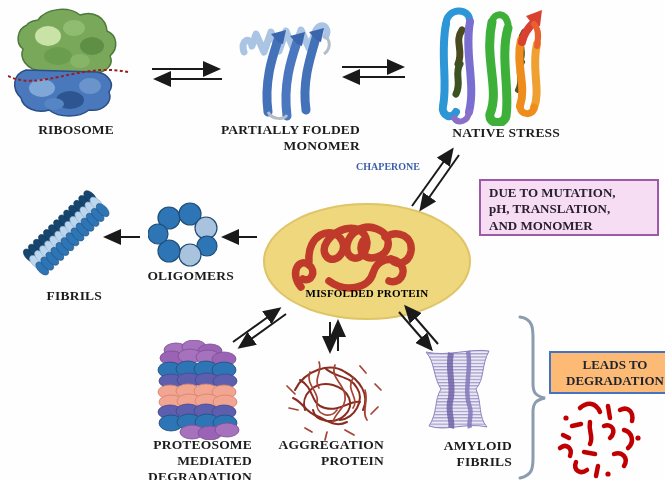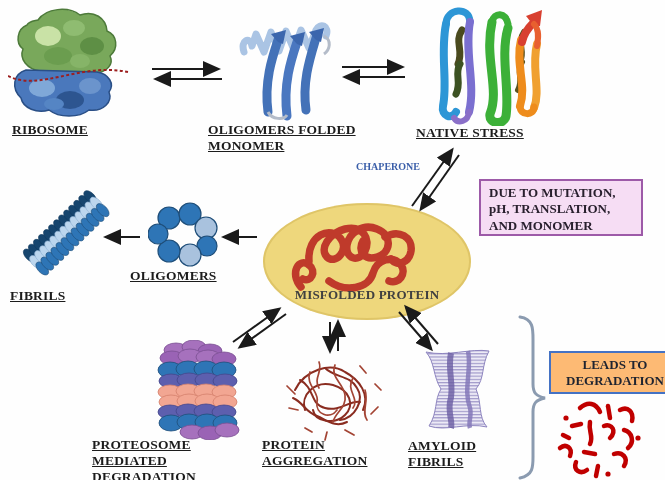--- a/index.html
+++ b/index.html
@@ -1,42 +1,42 @@
 <!DOCTYPE html>
 <html><head>
 <meta charset="utf-8">
 <style>
   html,body{margin:0;padding:0;background:#ffffff;}
   .stage{
     position:relative;width:665px;height:480px;background:#fefefe;overflow:hidden;
     font-family:"Liberation Serif",serif;
   }
   .lbl{
-    position:absolute;text-align:left;font-weight:700;font-size:13.5px;
-    line-height:1.18;color:#1c1c1c;letter-spacing:.2px;text-decoration:underline;
+    position:absolute;text-align:right;font-weight:700;font-size:13.5px;
+    line-height:1.18;color:#1c1c1c;letter-spacing:.2px;
   }
   .chaperone{
     position:absolute;left:318px;top:161px;width:140px;text-align:center;
     font-weight:700;font-size:10px;line-height:1.2;color:#3a5ea9;
   }
   .ellipse{
     position:absolute;left:263px;top:203px;width:208px;height:117px;
     background:#eed77c;border-radius:50%;
     box-shadow:inset 0 0 0 2px rgba(196,164,66,.35);
   }
   .ellipse .lbl-in{
     position:absolute;left:0;top:84px;width:100%;text-align:center;
-    font-weight:700;font-size:13px;color:#404040;letter-spacing:.2px;
+    font-weight:700;font-size:11px;color:#000000;letter-spacing:.2px;
   }
   .callout{
     position:absolute;font-weight:700;font-size:13px;line-height:1.25;
     box-sizing:border-box;
   }
   .callout.pink{
-    left:479px;top:179px;width:164px;height:57px;background:#f6ddf4;
+    left:479px;top:179px;width:180px;height:57px;background:#f6ddf4;
     border:2px solid #9d5aa8;color:#29202e;padding:4px 8px;text-align:left;
   }
   .callout.blue{
     left:549px;top:351px;width:132px;height:43px;background:#fdba74;
     border:2px solid #4472c4;color:#1f2430;padding:4px 4px;text-align:center;
   }
   .art{position:absolute;}
   svg{display:block;}
   .overlay{position:absolute;left:0;top:0;pointer-events:none;}
 </style>
@@ -72,21 +72,21 @@
       <path d="M40,32 L33,24 L48,20 L45,34 Z" fill="#3b66ad"></path>
       <path d="M49,106 C45,74 53,50 59,32" fill="none" stroke="#4a77c0" stroke-width="9" stroke-linecap="round"></path>
       <path d="M59,34 L52,26 L67,22 L64,36 Z" fill="#3b66ad"></path>
       <path d="M68,100 C64,72 72,48 78,28" fill="none" stroke="#4472b8" stroke-width="9" stroke-linecap="round"></path>
       <path d="M78,30 L71,22 L86,18 L83,32 Z" fill="#3b66ad"></path>
       <path d="M30,102 C34,110 46,110 49,105" fill="none" stroke="#b4bcc9" stroke-width="3"></path>
       <path d="M86,26 C94,30 92,40 86,44" fill="none" stroke="#b4bcc9" stroke-width="3"></path>
     </svg>
   </div>
   <div class="lbl" style="left:208px;top:122px;width:152px">
-    <div>OLIGOMERS FOLDED</div>
+    <div>PARTIALLY FOLDED</div>
     <div>MONOMER</div>
   </div>
 
   <div class="art" style="left:428px;top:2px">
     <svg width="122" height="124" viewBox="0 0 122 124">
       <path d="M30,62 C36,48 26,40 34,28" fill="none" stroke="#4a4a1e" stroke-width="7" stroke-linecap="round"></path>
       <path d="M28,92 C34,80 26,72 32,62" fill="none" stroke="#3c5222" stroke-width="7" stroke-linecap="round"></path>
       <path d="M18,22 C18,6 42,4 42,20" fill="none" stroke="#2d96d6" stroke-width="7" stroke-linecap="round"></path>
       <path d="M18,22 C12,52 20,80 15,104 C13,114 24,118 28,110" fill="none" stroke="#2d96d6" stroke-width="8" stroke-linecap="round"></path>
       <path d="M42,20 C36,50 48,82 41,110" fill="none" stroke="#7a6fd0" stroke-width="8" stroke-linecap="round"></path>
@@ -274,22 +274,22 @@
           <path d="M70,80 L79,85"></path>
         <path d="M30,78 L37,82"></path>
           <path d="M85,16 L91,23"></path>
           <path d="M14,58 L23,60"></path>
         <path d="M52,82 L50,90"></path>
           <path d="M100,34 L106,40"></path>
       </g>
     </svg>
   </div>
   <div class="lbl" style="left:262px;top:437px;width:122px">
+    <div>AGGREGATION</div>
     <div>PROTEIN</div>
-    <div>AGGREGATION</div>
   </div>
 
   <div class="art" style="left:421px;top:346px">
     <svg width="76" height="90" viewBox="0 0 76 90">
       <defs>
         <pattern id="amy" width="4" height="3.2" patternUnits="userSpaceOnUse">
           <rect width="4" height="3.2" fill="#eceaf6"></rect>
           <line x1="0" y1="1.4" x2="4" y2="1.4" stroke="#9b93c6" stroke-width="1.1"></line>
         </pattern>
       </defs>

